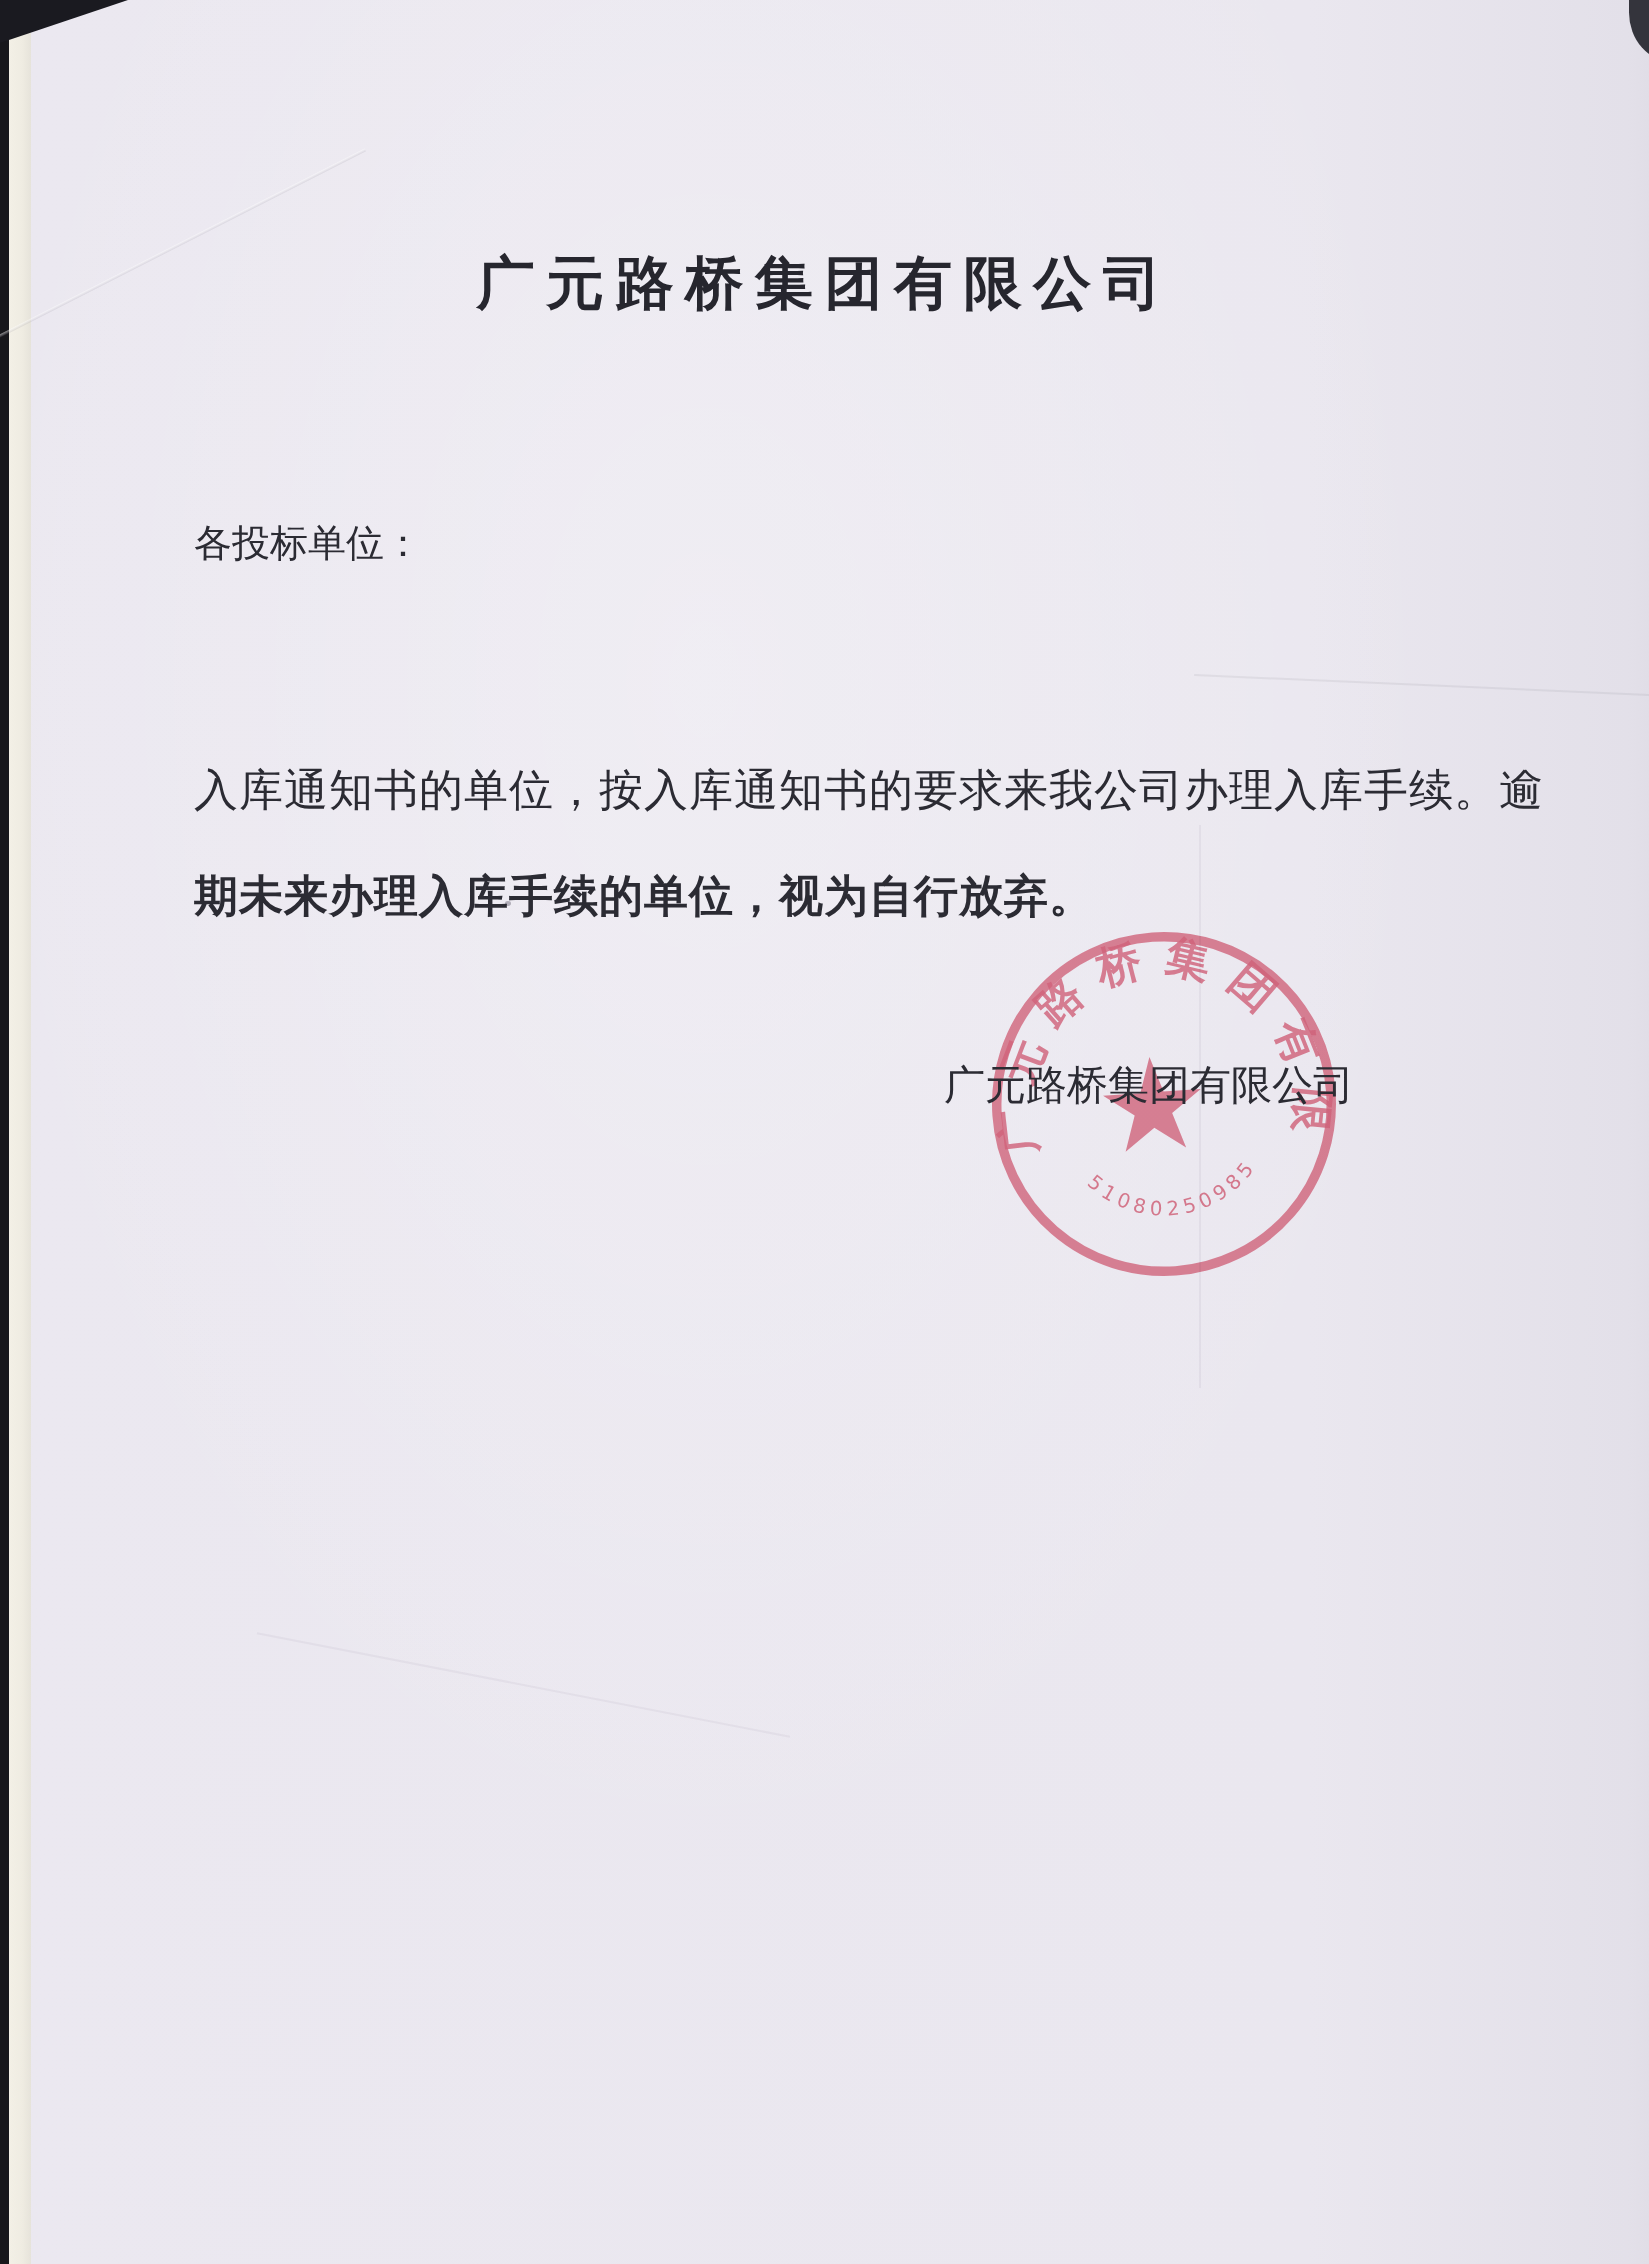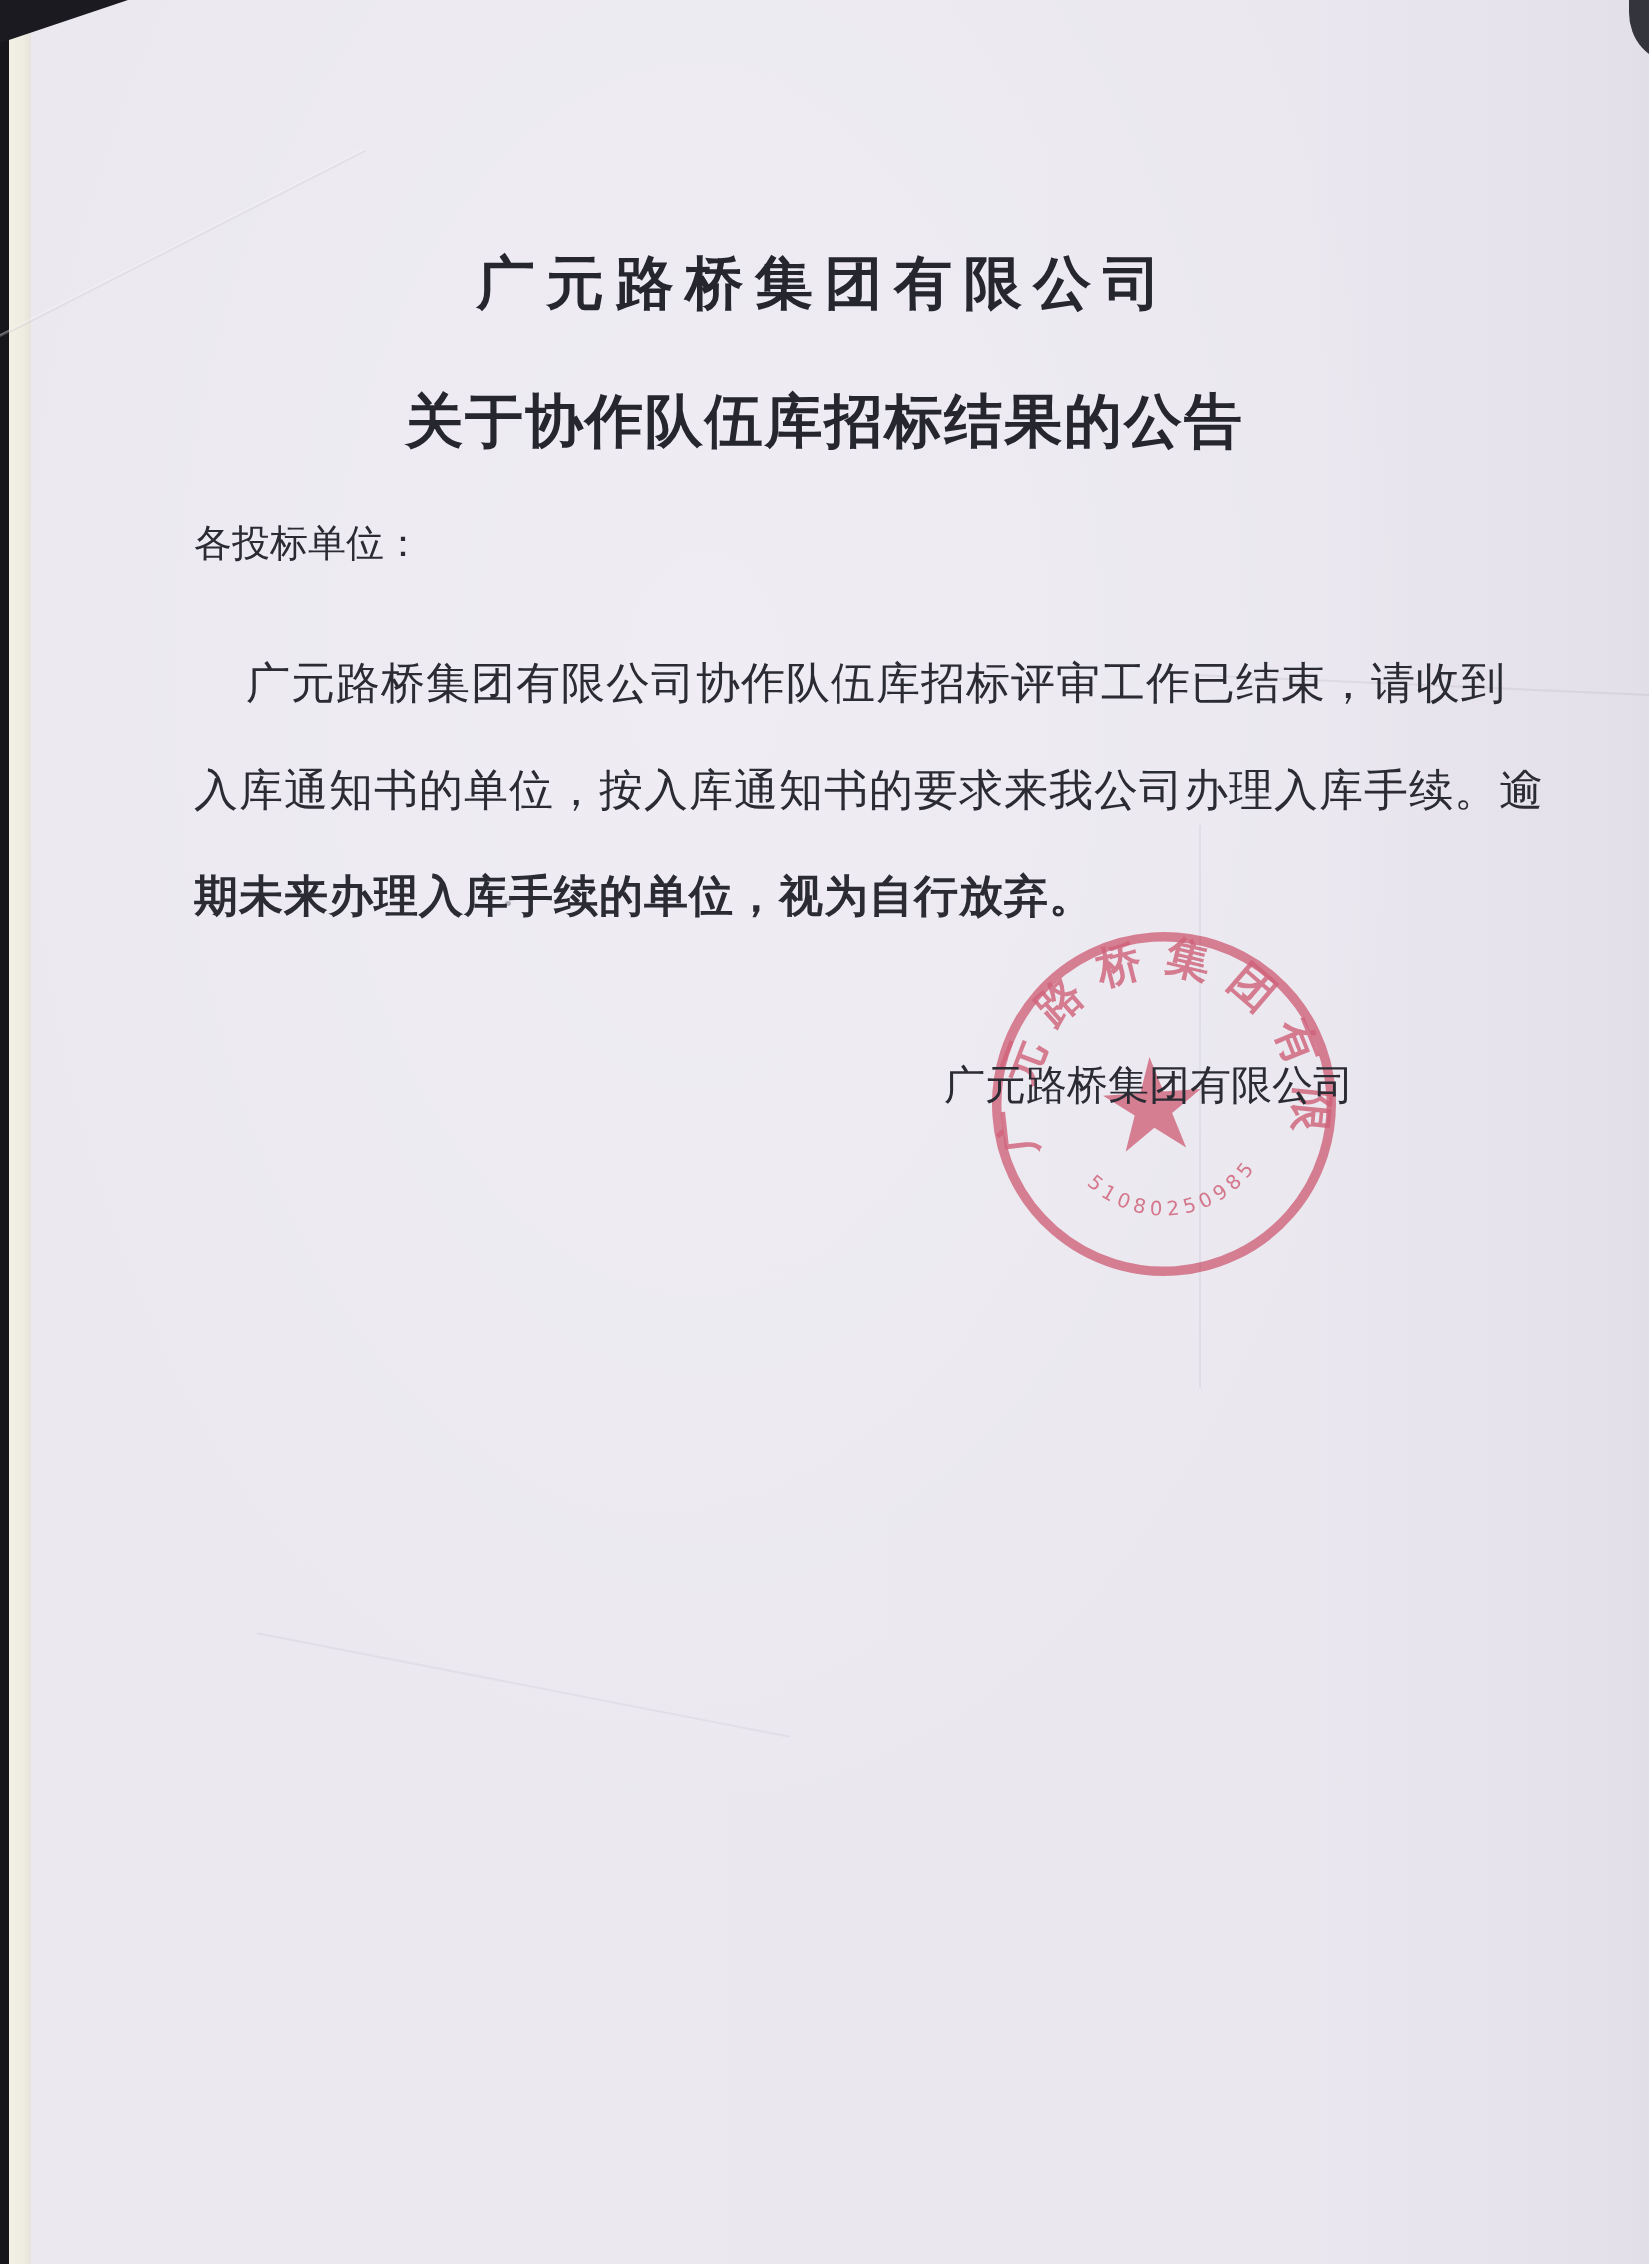--- a/index.html
+++ b/index.html
@@ -66,25 +66,23 @@
   <div class="corner-tl"></div>
   <div class="corner-tr"></div>
   <div class="edge-right-fade"></div>
   <div class="crease crease-a"></div>
   <div class="crease crease-b"></div>
   <div class="crease crease-c"></div>
   <div class="crease crease-d"></div>
   <div class="speck"></div>
 
   <div class="doc-title title-1">广元路桥集团有限公司</div>
-  <div class="doc-title title-2">关于协作队伍库招标结果的公告</div>
 
   <div class="salutation">各投标单位：</div>
 
-  <div class="body-line body-line-1">广元路桥集团有限公司协作队伍库招标评审工作已结束，请收到</div>
   <div class="body-line body-line-2">入库通知书的单位，按入库通知书的要求来我公司办理入库手续。逾</div>
   <div class="body-line body-line-3">期未来办理入库手续的单位，视为自行放弃。</div>
 
   <svg class="stamp" viewBox="0 0 400 400">
     <defs>
       <path id="arcTop" d="M 68,248 A 140,140 0 1 1 332,248" fill="none"></path>
       <path id="arcBottom" d="M 109.6,275.8 A 118,118 0 0 0 290.4,275.8" fill="none"></path>
     </defs>
     <circle cx="200" cy="200" r="177" fill="none" stroke="#dd5870" stroke-width="10" stroke-opacity="0.8"></circle>
     <text font-size="135" text-anchor="middle" x="188" y="247" fill="#dd5870" fill-opacity="0.8" font-family="DejaVu Sans, Liberation Sans, sans-serif">★</text>

